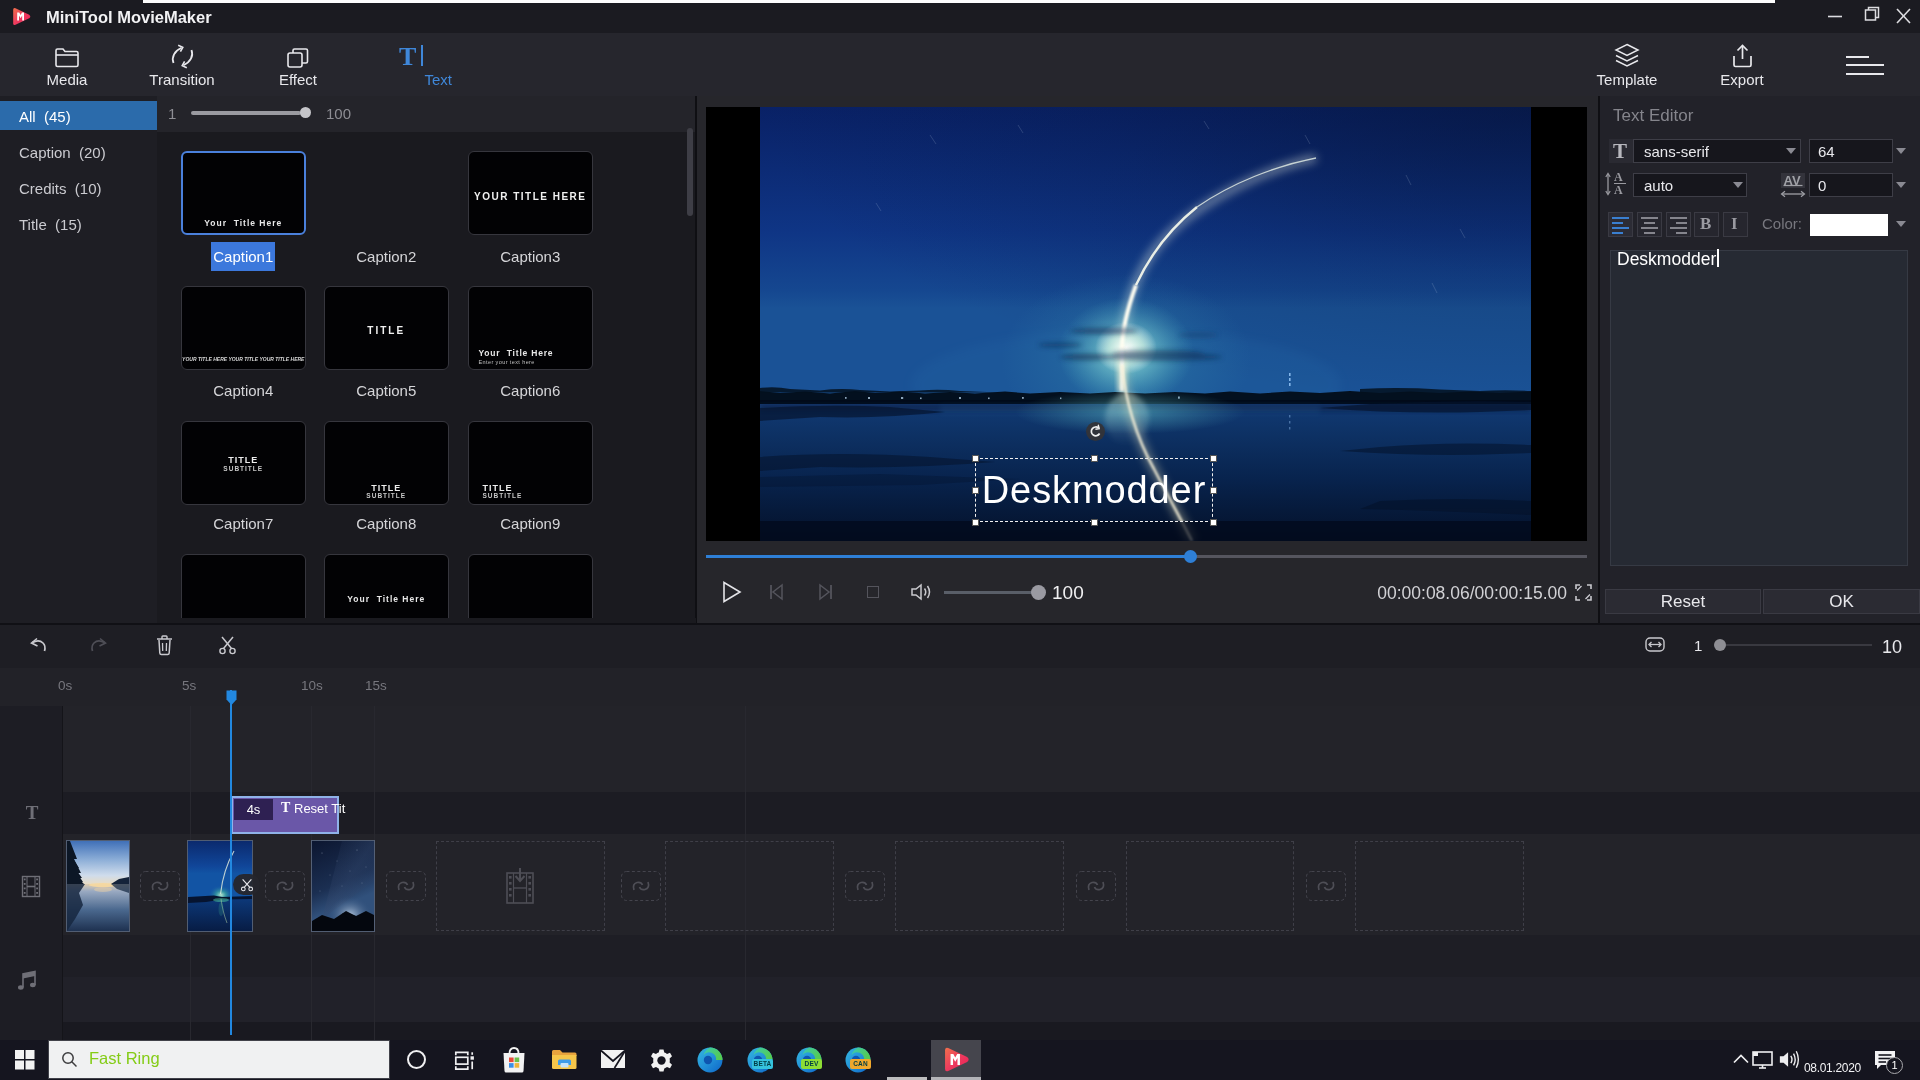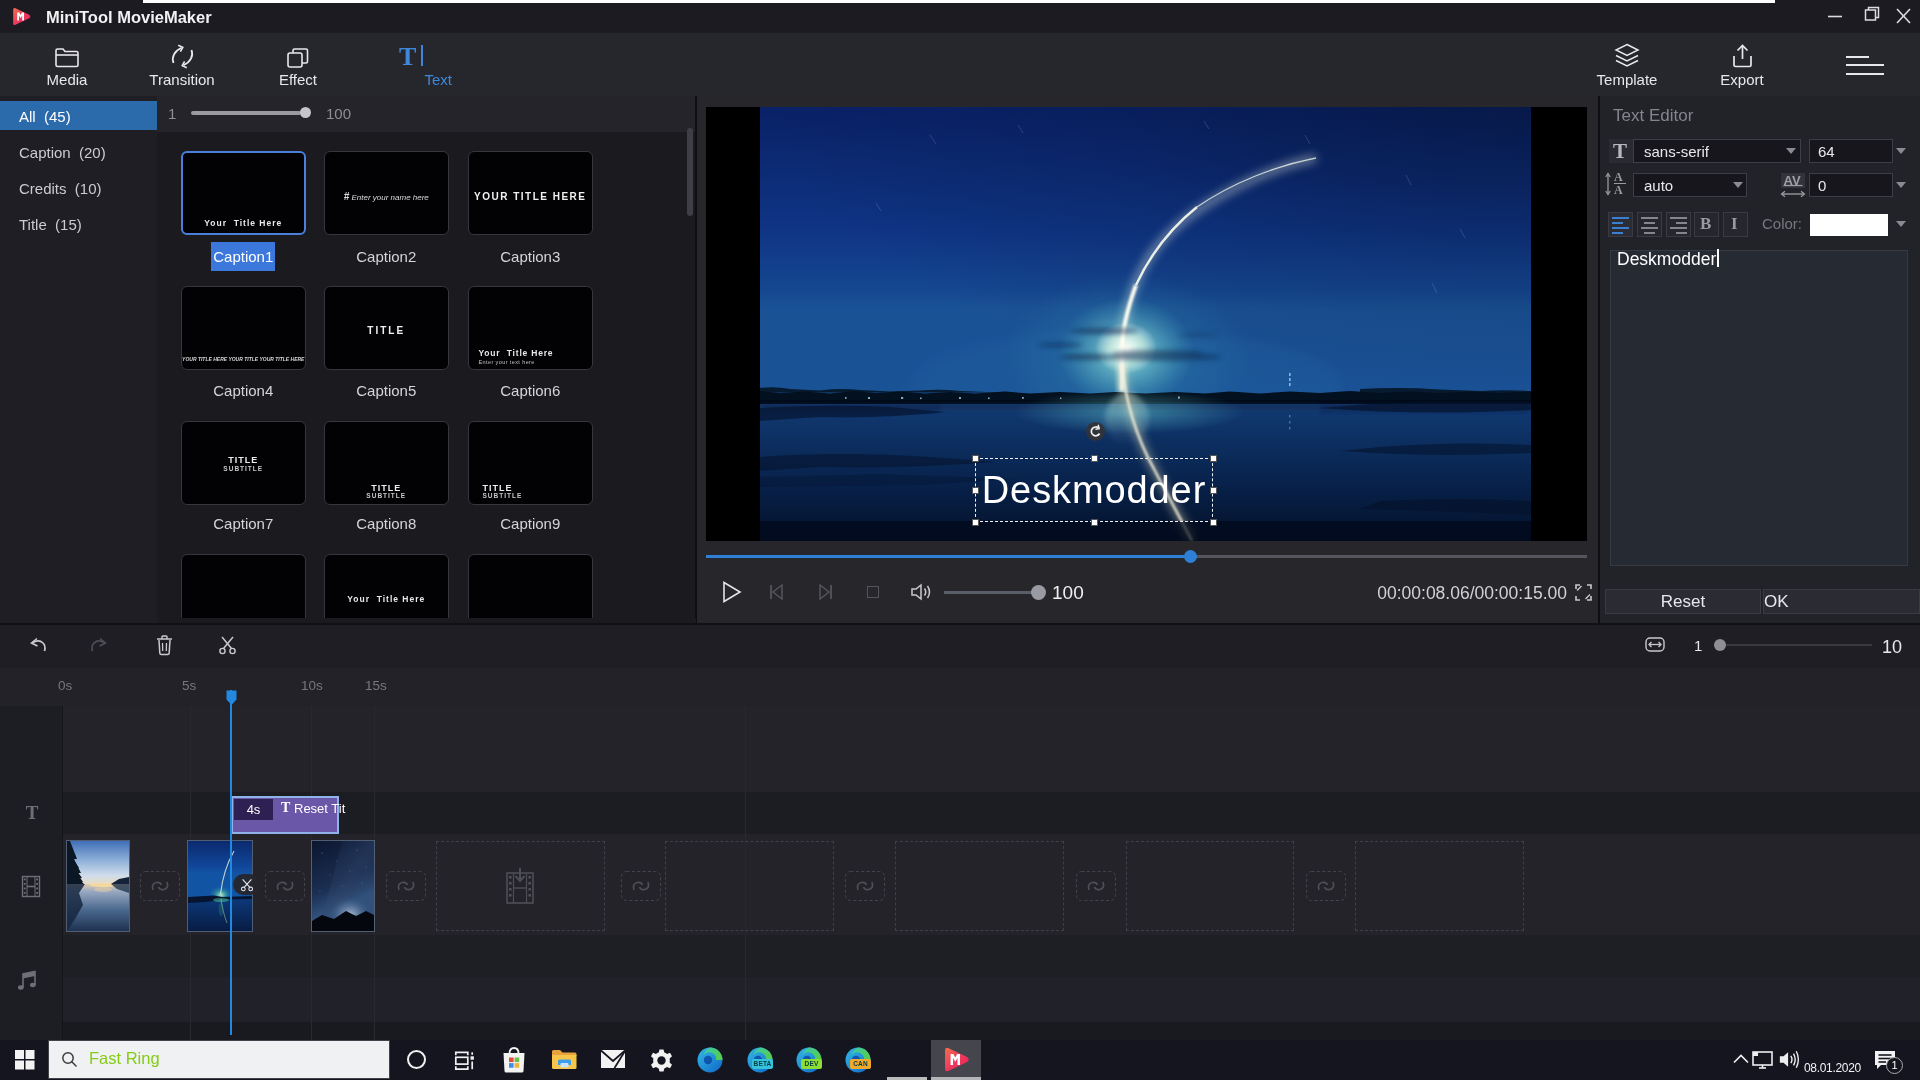--- a/index.html
+++ b/index.html
@@ -80,23 +80,20 @@
 <div class="abs" style="left:19px;top:216px;font-size:15px;color:#cbcbd0;">Title&nbsp; (15)</div>
 
 <div class="abs" style="left:157px;top:96px;width:539px;height:527px;background:#1a1a1f;"></div>
     <div class="abs" style="left:157px;top:96px;width:539px;height:36px;background:#24242a;"></div>
     <div class="abs" style="left:168px;top:105px;font-size:15px;color:#8e8e94;">1</div>
     <div class="abs" style="left:191px;top:111px;width:110px;height:4px;border-radius:2px;background:#9a9aa0;"></div>
     <div class="abs" style="left:300px;top:107px;width:11px;height:11px;border-radius:50%;background:#c6c6ca;"></div>
     <div class="abs" style="left:326px;top:105px;font-size:15px;color:#8e8e94;">100</div>
     <div class="abs" style="left:180.5px;top:150.5px;width:125.5px;height:84.5px;background:#020204;border:2px solid #4a80dc;border-radius:6px;overflow:hidden;">
       <div class="abs" style="left:0;top:65px;width:100%;text-align:center;font-size:8.5px;font-weight:bold;color:#e8e8e8;letter-spacing:1px;">Your&nbsp; Title&nbsp;Here</div>
-    </div>
-    <div class="abs" style="left:323.5px;top:150.5px;width:125.5px;height:84.5px;background:#020204;border:1px solid #36363d;border-radius:6px;overflow:hidden;">
-      <div class="abs" style="left:0;top:39px;width:100%;text-align:center;font-size:8px;font-style:italic;color:#dcdcdc;"><b style="font-size:10px;">#</b> Enter your name here</div>
     </div>
     <div class="abs" style="left:467.5px;top:150.5px;width:125.5px;height:84.5px;background:#020204;border:1px solid #36363d;border-radius:6px;overflow:hidden;">
       <div class="abs" style="left:0;top:39px;width:100%;text-align:center;font-size:10px;font-weight:bold;color:#f0f0f0;letter-spacing:1.5px;">YOUR TITLE HERE</div>
     </div>
     <div class="abs" style="left:180.5px;top:285.5px;width:125.5px;height:84.5px;background:#020204;border:1px solid #36363d;border-radius:6px;overflow:hidden;">
       <div class="abs" style="left:50%;top:69px;transform:translateX(-50%);font-size:5px;font-style:italic;font-weight:bold;color:#d8d8d8;white-space:nowrap;">YOUR TITLE HERE YOUR TITLE YOUR TITLE HERE</div>
     </div>
     <div class="abs" style="left:323.5px;top:285.5px;width:125.5px;height:84.5px;background:#020204;border:1px solid #36363d;border-radius:6px;overflow:hidden;">
       <div class="abs" style="left:0;top:38px;width:100%;text-align:center;font-size:10px;font-weight:bold;color:#f0f0f0;letter-spacing:2px;">TITLE</div>
     </div>
@@ -355,21 +352,21 @@
     <div class="abs" style="left:1669.5px;top:227px;width:17px;height:2.2px;background:#85858d;"></div>
     <div class="abs" style="left:1675.5px;top:232px;width:11px;height:2.2px;background:#85858d;"></div>
     <div class="abs" style="left:1700px;top:214px;font-family:'Liberation Serif',serif;font-size:17px;font-weight:bold;color:#9a9aa1;">B</div>
     <div class="abs" style="left:1731px;top:214px;font-family:'Liberation Serif',serif;font-size:17px;font-weight:bold;color:#9a9aa1;">I</div>
 <div class="abs" style="left:1762px;top:215px;font-size:15px;color:#77777e;">Color:</div>
 <div class="abs" style="left:1810px;top:214px;width:78px;height:22px;background:#ffffff;"></div>
 <div class="abs" style="left:1896px;top:221px;width:0;height:0;border-left:5px solid transparent;border-right:5px solid transparent;border-top:6px solid #8a8a92;"></div>
 <div class="abs" style="left:1610px;top:250px;width:298px;height:316px;background:#262a33;border:1px solid #363a44;"></div>
 <div class="abs" style="left:1617px;top:249px;font-size:17.5px;color:#ffffff;">Deskmodder<span style="display:inline-block;width:1.5px;height:18px;background:#fff;margin-left:1px;vertical-align:-2px;"></span></div>
 <div class="abs" style="left:1605px;top:589px;width:156px;height:25px;background:#2b2b33;border:1px solid #3a3a43;text-align:center;line-height:24px;font-size:17px;color:#e8e8ec;">Reset</div>
-<div class="abs" style="left:1763px;top:589px;width:157px;height:25px;background:#2b2b33;border:1px solid #3a3a43;line-height:24px;font-size:17px;color:#e8e8ec;">OK</div>
+<div class="abs" style="left:1763px;top:589px;width:157px;height:25px;background:#2b2b33;border:1px solid #3a3a43;text-align:center;line-height:24px;font-size:17px;color:#e8e8ec;">OK</div>
 
 <div class="abs" style="left:0;top:623px;width:1920px;height:45px;background:#1e1e24;border-top:2px solid #101015;"></div>
 <svg class="abs" style="left:28px;top:635px;" width="21" height="20" viewBox="0 0 21 20">
   <path d="M4.5 7.5 Q11 4 15 8 Q18 11 16.5 16" fill="none" stroke="#c9c9ce" stroke-width="1.7"></path>
   <path d="M9 3.5 L3.5 8 L9.5 11" fill="none" stroke="#c9c9ce" stroke-width="1.6"></path>
 </svg>
 <svg class="abs" style="left:88px;top:635px;" width="21" height="20" viewBox="0 0 21 20">
   <path d="M16.5 7.5 Q10 4 6 8 Q3 11 4.5 16" fill="none" stroke="#4e4e56" stroke-width="1.7"></path>
   <path d="M12 3.5 L17.5 8 L11.5 11" fill="none" stroke="#4e4e56" stroke-width="1.6"></path>
 </svg>

